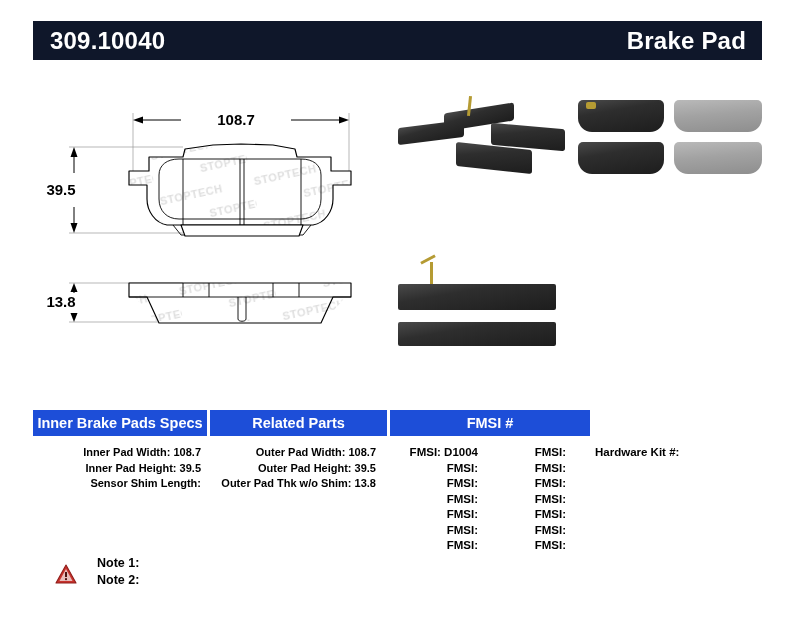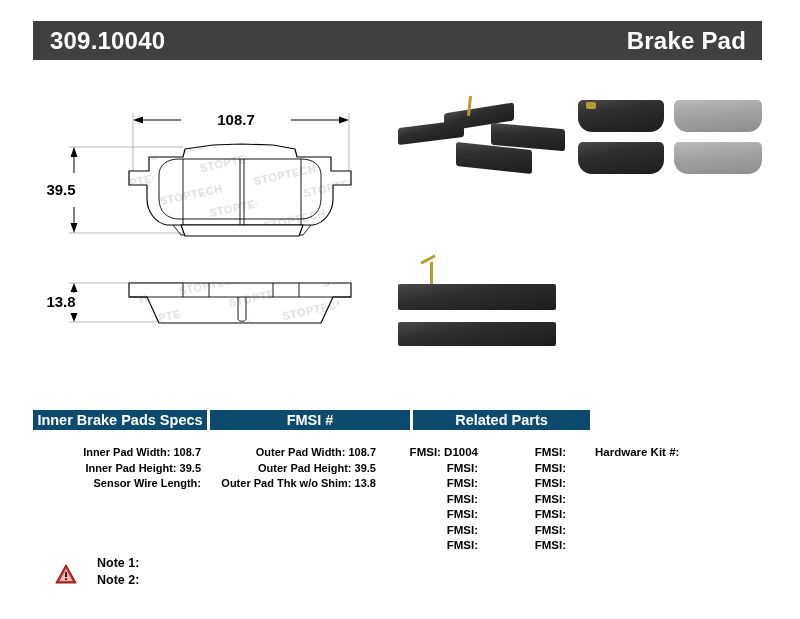--- a/index.html
+++ b/index.html
@@ -1,20 +1,20 @@
 <!DOCTYPE html>
 <html><head>
 <meta charset="utf-8">
 <style>
   html,body{margin:0;padding:0;background:#fff;}
   body{width:800px;height:619px;position:relative;overflow:hidden;
        font-family:"Liberation Sans","DejaVu Sans",sans-serif;color:#000;}
 
   
-  .hdr-bar{position:absolute;background:#404040;display:flex;align-items:center;}
+  .hdr-bar{position:absolute;background:#0f172a;display:flex;align-items:center;}
   #hdr-left{left:33px;top:21px;width:660px;height:39px;}
   #hdr-right{left:568px;top:21px;width:194px;height:39px;justify-content:flex-end;}
   .hdr-text{color:#fff;font-size:24px;font-weight:bold;letter-spacing:.2px;}
   #part-number{margin-left:17px;}
   #product-type{margin-right:16px;}
 
   
   #drawing-area{position:absolute;left:33px;top:75px;width:360px;height:300px;}
   svg{display:block;overflow:visible;}
   .dim-txt{font-family:"Liberation Sans",sans-serif;font-size:15px;font-weight:bold;fill:#000;}
@@ -32,22 +32,22 @@
   #photo-edge{left:398px;top:258px;width:160px;height:92px;}
 
   .pad-ph{position:absolute;border-radius:3px;}
   .pad-dark{background:linear-gradient(170deg,#4a4a4a 0%,#2e2e2e 35%,#1d1d1d 100%);}
   .pad-fric{background:linear-gradient(175deg,#b9b9b9 0%,#a2a2a2 45%,#8e8e8e 100%);}
   .wire{position:absolute;background:#b59b33;}
 
   
   #spec-table{position:absolute;left:33px;top:410px;width:729px;}
   #table-head{display:flex;height:26px;}
-  .th{background:#0c4a6e;color:#fff;font-size:14.5px;font-weight:bold;
-      display:flex;align-items:center;justify-content:center;height:20px;
+  .th{background:#1d4ed8;color:#fff;font-size:14.5px;font-weight:bold;
+      display:flex;align-items:center;justify-content:center;height:26px;
       margin-right:3px;}
   .th:last-child{margin-right:0;}
   #th-inner{width:174px;}
   #th-outer{width:172px;}
   #th-fmsi{width:200px;}
   #th-related{width:177px;}
 
   #table-body{display:flex;padding-top:9px;}
   .col{box-sizing:border-box;}
   #col-inner{width:174px;margin-right:3px;}
@@ -178,30 +178,30 @@
   <div class="wire" style="left:22px;top:0px;width:16px;height:3px;transform:rotate(-28deg);"></div>
   <div class="wire" style="left:32px;top:4px;width:3px;height:22px;"></div>
   <div class="pad-ph pad-dark" style="left:0px;top:26px;width:158px;height:26px;border-radius:2px;"></div>
   <div class="pad-ph pad-dark" style="left:0px;top:64px;width:158px;height:24px;border-radius:2px;"></div>
 </div>
 
 <div id="spec-table">
 
   <div id="table-head">
     <div class="th" id="th-inner">Inner Brake Pads Specs</div>
+    <div class="th" id="th-related">Related Parts</div>
     <div class="th" id="th-fmsi">FMSI #</div>
-    <div class="th" id="th-related">Related Parts</div>
   </div>
 
   <div id="table-body">
 
     <div class="col" id="col-inner">
       <div class="spec-row">Inner Pad Width: 108.7</div>
       <div class="spec-row">Inner Pad Height: 39.5</div>
-      <div class="spec-row">Sensor Wire Length:</div>
+      <div class="spec-row">Sensor Shim Length:</div>
     </div>
 
     <div class="col" id="col-outer">
       <div class="spec-row">Outer Pad Width: 108.7</div>
       <div class="spec-row">Outer Pad Height: 39.5</div>
       <div class="spec-row">Outer Pad Thk w/o Shim: 13.8</div>
     </div>
 
     <div class="col" id="col-fmsi">
       <div class="fmsi-sub">

